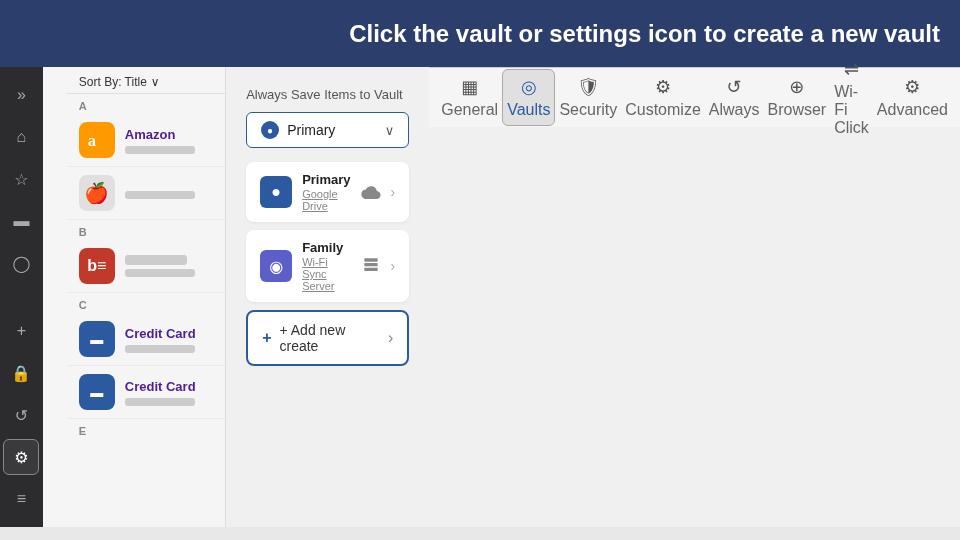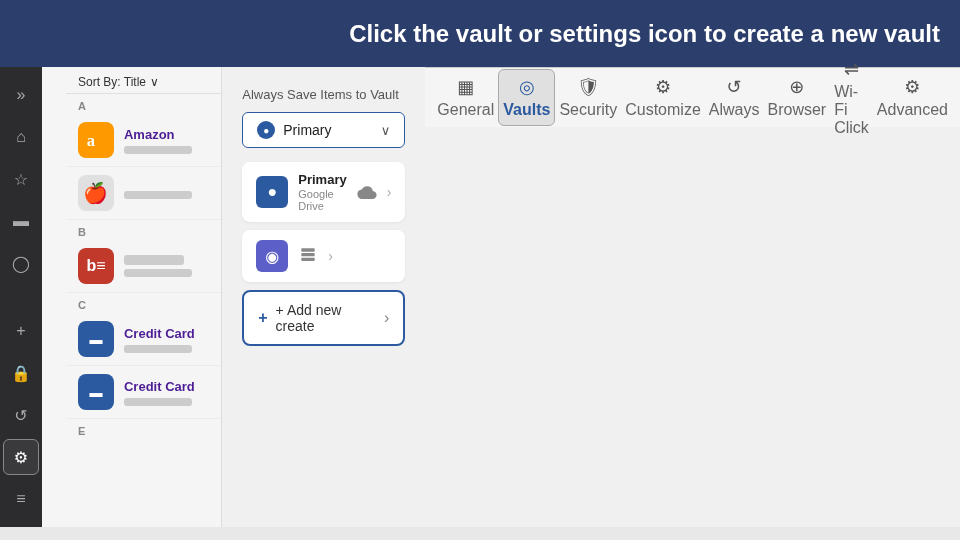--- a/index.html
+++ b/index.html
@@ -218,21 +218,21 @@
       align-items: center;
       justify-content: center;
       font-size: 16px;
       flex-shrink: 0;
     }
     .vault-row-icon.primary { background: #2c5aa0; color: #fff; }
     .vault-row-icon.family { background: #5b5fc7; color: #fff; }
 
     .vault-row-text { flex: 1; }
     .vault-row-title { font-size: 13px; font-weight: 600; color: #222; }
-    .vault-row-sub { font-size: 11px; color: #888; margin-top: 1px; }
+    .vault-row-sub { font-size: 11px; color: #888; margin-top: 1px; text-decoration: underline; }
 
     .vault-row-action {
       color: #aaa;
       font-size: 14px;
     }
 
     
     .add-vault-row {
       border: 2px solid #2c5aa0;
       border-radius: 8px;
@@ -275,21 +275,21 @@
       padding: 6px 4px;
       border-radius: 6px;
     }
     .tab-item.active {
       background: #e0e0e0;
       border: 1.5px solid #aaa;
     }
     .tab-icon { font-size: 18px; color: #555; }
     .tab-item.active .tab-icon { color: #2c5aa0; }
     .tab-label { font-size: 16px; color: #666; }
-    .tab-item.active .tab-label { color: #2c5aa0; font-weight: 700; }
+    .tab-item.active .tab-label { color: #2c5aa0; font-weight: 400; }
   </style>
 </head>
 <body>
 
 <div class="banner">
   <span>Click the vault or settings icon to create a new vault</span>
 </div>
 
 <div class="app-container">
 
@@ -384,20 +384,24 @@
         <div class="vault-row-action">
           <svg width="20" height="16" viewBox="0 0 24 20" fill="#888">
             <path d="M19.35 10.04A7.49 7.49 0 0 0 12 4C9.11 4 6.6 5.64 5.35 8.04A5.994 5.994 0 0 0 0 14c0 3.31 2.69 6 6 6h13c2.76 0 5-2.24 5-5 0-2.64-2.05-4.78-4.65-4.96z"></path>
           </svg>
         </div>
         <span class="vault-row-action">›</span>
       </div>
 
       <div class="vault-row">
         <div class="vault-row-icon family">◉</div>
+        <div class="vault-row-text">
+          <div class="vault-row-title">Family</div>
+          <div class="vault-row-sub">Wi-Fi Sync Server</div>
+        </div>
         <div class="vault-row-action">
           <svg width="20" height="16" viewBox="0 0 24 24" fill="#888">
             <rect x="2" y="2" width="20" height="5" rx="1"></rect>
             <rect x="2" y="9" width="20" height="5" rx="1"></rect>
             <rect x="2" y="16" width="20" height="5" rx="1"></rect>
           </svg>
         </div>
         <span class="vault-row-action">›</span>
       </div>
 

